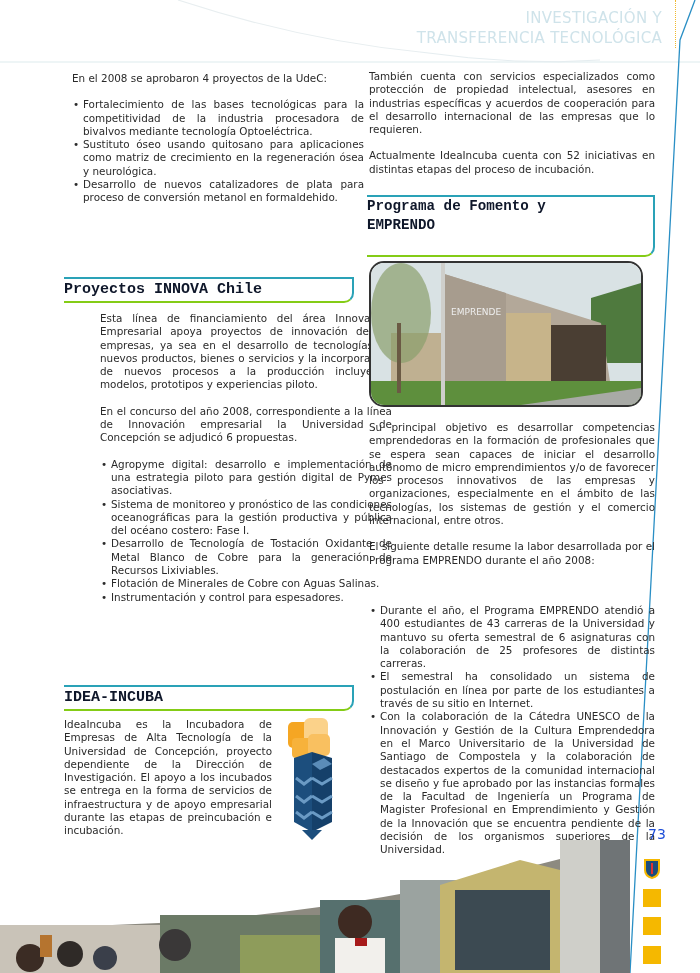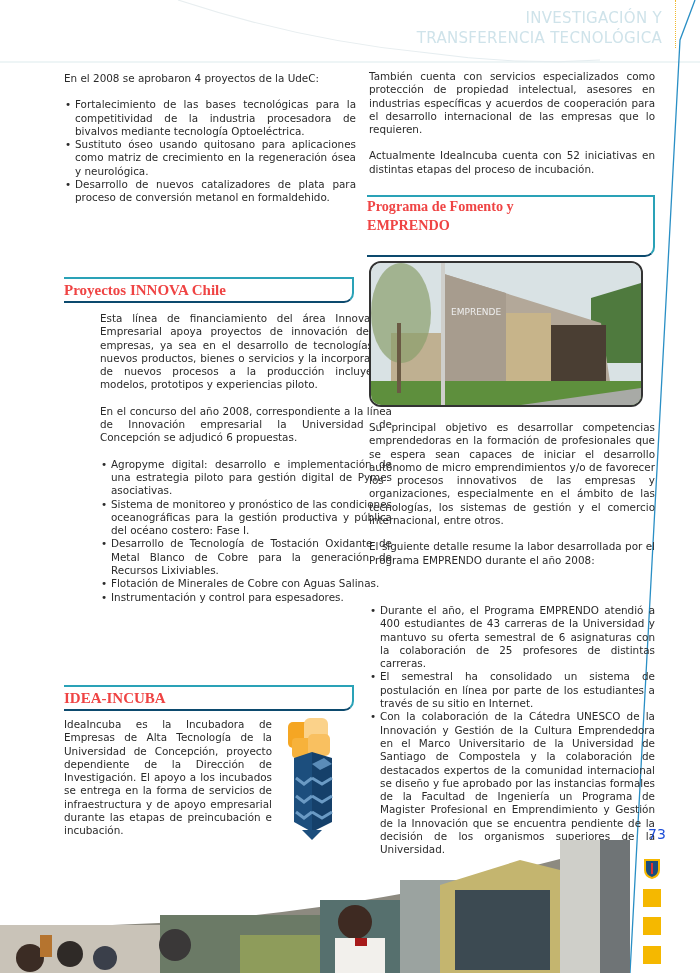--- a/index.html
+++ b/index.html
@@ -20,23 +20,23 @@
   .dotline { left: 675px; top: 0; width: 0; height: 48px; border-left: 1.5px dotted #f1b82d; }
   .sideline { left: 610px; top: 0; width: 90px; height: 973px; }
 
   .col { font-size: 10.4px; line-height: 13.3px; text-align: justify; }
   .col p { margin: 0 0 13px 0; }
   .col ul { margin: 0 0 13px 0; padding: 0; list-style: none; }
   .col li { position: relative; padding-left: 11px; margin: 0; }
   .col li::before { content: "•"; position: absolute; left: 1px; top: 0; }
 
   .sec-head {
-    position: absolute; border-top: 2px solid #2aa2b7; border-bottom: 2px solid #0c4a6e;
+    position: absolute; border-top: 2px solid #2aa2b7; border-bottom: 2px solid #84cc16;
     border-right: 2px solid #2aa2b7; border-radius: 0 0 10px 0;
-    color: #ef4444; font-weight: bold; font-family: Liberation Serif, serif;
+    color: #0f172a; font-weight: bold; font-family: Liberation Mono, monospace;
   }
   .sec-head span { display: block; }
 
   .photo {
     border-radius: 12px; overflow: hidden; border: 2px solid #333;
   }
   .page-num { left: 648px; top: 826px; font-size: 14px; color: #1d4ed8; }
   .sq { width: 18px; height: 18px; background: #f5b800; left: 643px; }
 </style>
 </head>
@@ -49,21 +49,21 @@
 </svg>
 <div class="abs hdr-title">
   <div>INVESTIGACIÓN Y</div>
   <div>TRANSFERENCIA TECNOLÓGICA</div>
 </div>
 <div class="abs dotline"></div>
 <svg class="abs sideline" viewBox="0 0 90 973">
   <path d="M85 0 L 70 40 L 20 973" stroke="#2a8fc5" stroke-width="1.3" fill="none"></path>
 </svg>
 
-<div class="abs col" style="left:64px; top:72px; width:292px;">
+<div class="abs col" style="left:72px; top:72px; width:292px;">
   <p>En el 2008 se aprobaron 4 proyectos de la UdeC:</p>
   <ul>
     <li>Fortalecimiento de las bases tecnológicas para la competitividad de la industria procesadora de bivalvos mediante tecnología Optoeléctrica.</li>
     <li>Sustituto óseo usando quitosano para aplicaciones como matriz de crecimiento en la regeneración ósea y neurológica.</li>
     <li>Desarrollo de nuevos catalizadores de plata para proceso de conversión metanol en formaldehido.</li>
   </ul>
 </div>
 
 <div class="sec-head" style="left:64px; top:277px; width:288px; height:22px; font-size:15px; line-height:22px;">
   <span>Proyectos INNOVA Chile</span>
@@ -109,21 +109,21 @@
 <div class="abs col" style="left:369px; top:70px; width:286px;">
   <p>También cuenta con servicios especializados como protección de propiedad intelectual, asesores en industrias específicas y acuerdos de cooperación para el desarrollo internacional de las empresas que lo requieren.</p>
   <p>Actualmente IdeaIncuba cuenta con 52 iniciativas en distintas etapas del proceso de incubación.</p>
 </div>
 
 <div class="sec-head" style="left:367px; top:195px; width:286px; height:58px; font-size:14.2px; line-height:19px;">
   <span>Programa de Fomento y</span>
   <span>EMPRENDO</span>
 </div>
 
-<div class="abs photo" style="left:369px; top:261px; width:270px; height:142px;">
+<div class="abs photo" style="left:369px; top:261px; width:270px; height:142px;border-radius:15px;">
   <svg width="270" height="142" viewBox="0 0 270 142">
     <rect width="270" height="142" fill="#d9e2e4"></rect>
     <polygon points="220,35 270,20 270,100 220,100" fill="#4f7a3e"></polygon>
     <polygon points="70,10 230,60 240,125 70,125" fill="#b3a899"></polygon>
     <polygon points="70,10 135,30 135,125 70,125" fill="#a79c8e"></polygon>
     <rect x="135" y="50" width="45" height="75" fill="#c7b48a"></rect>
     <rect x="180" y="62" width="55" height="58" fill="#4a3e33"></rect>
     <rect x="20" y="70" width="50" height="55" fill="#bfb091"></rect>
     <text x="80" y="52" font-size="9" fill="#eee" font-family="DejaVu Sans, sans-serif">EMPRENDE</text>
     <rect x="0" y="118" width="270" height="24" fill="#5e8f3d"></rect>

